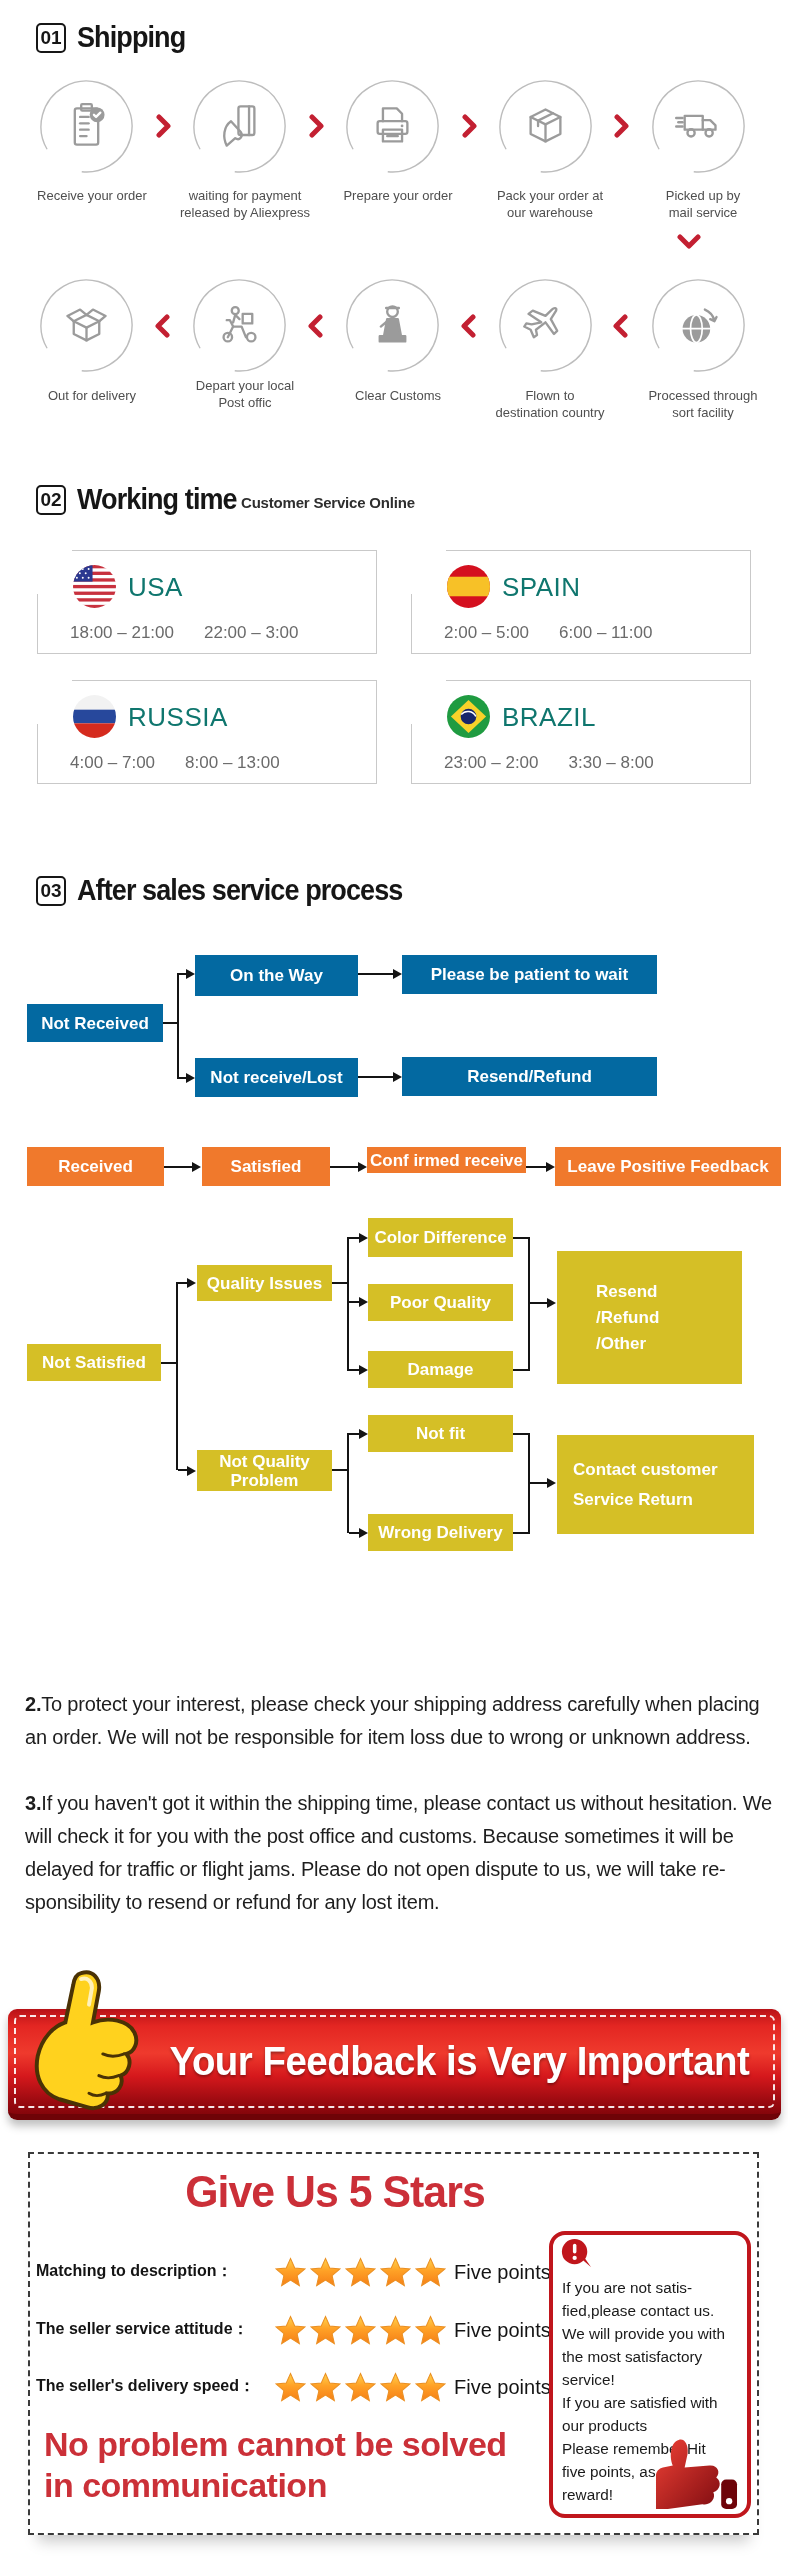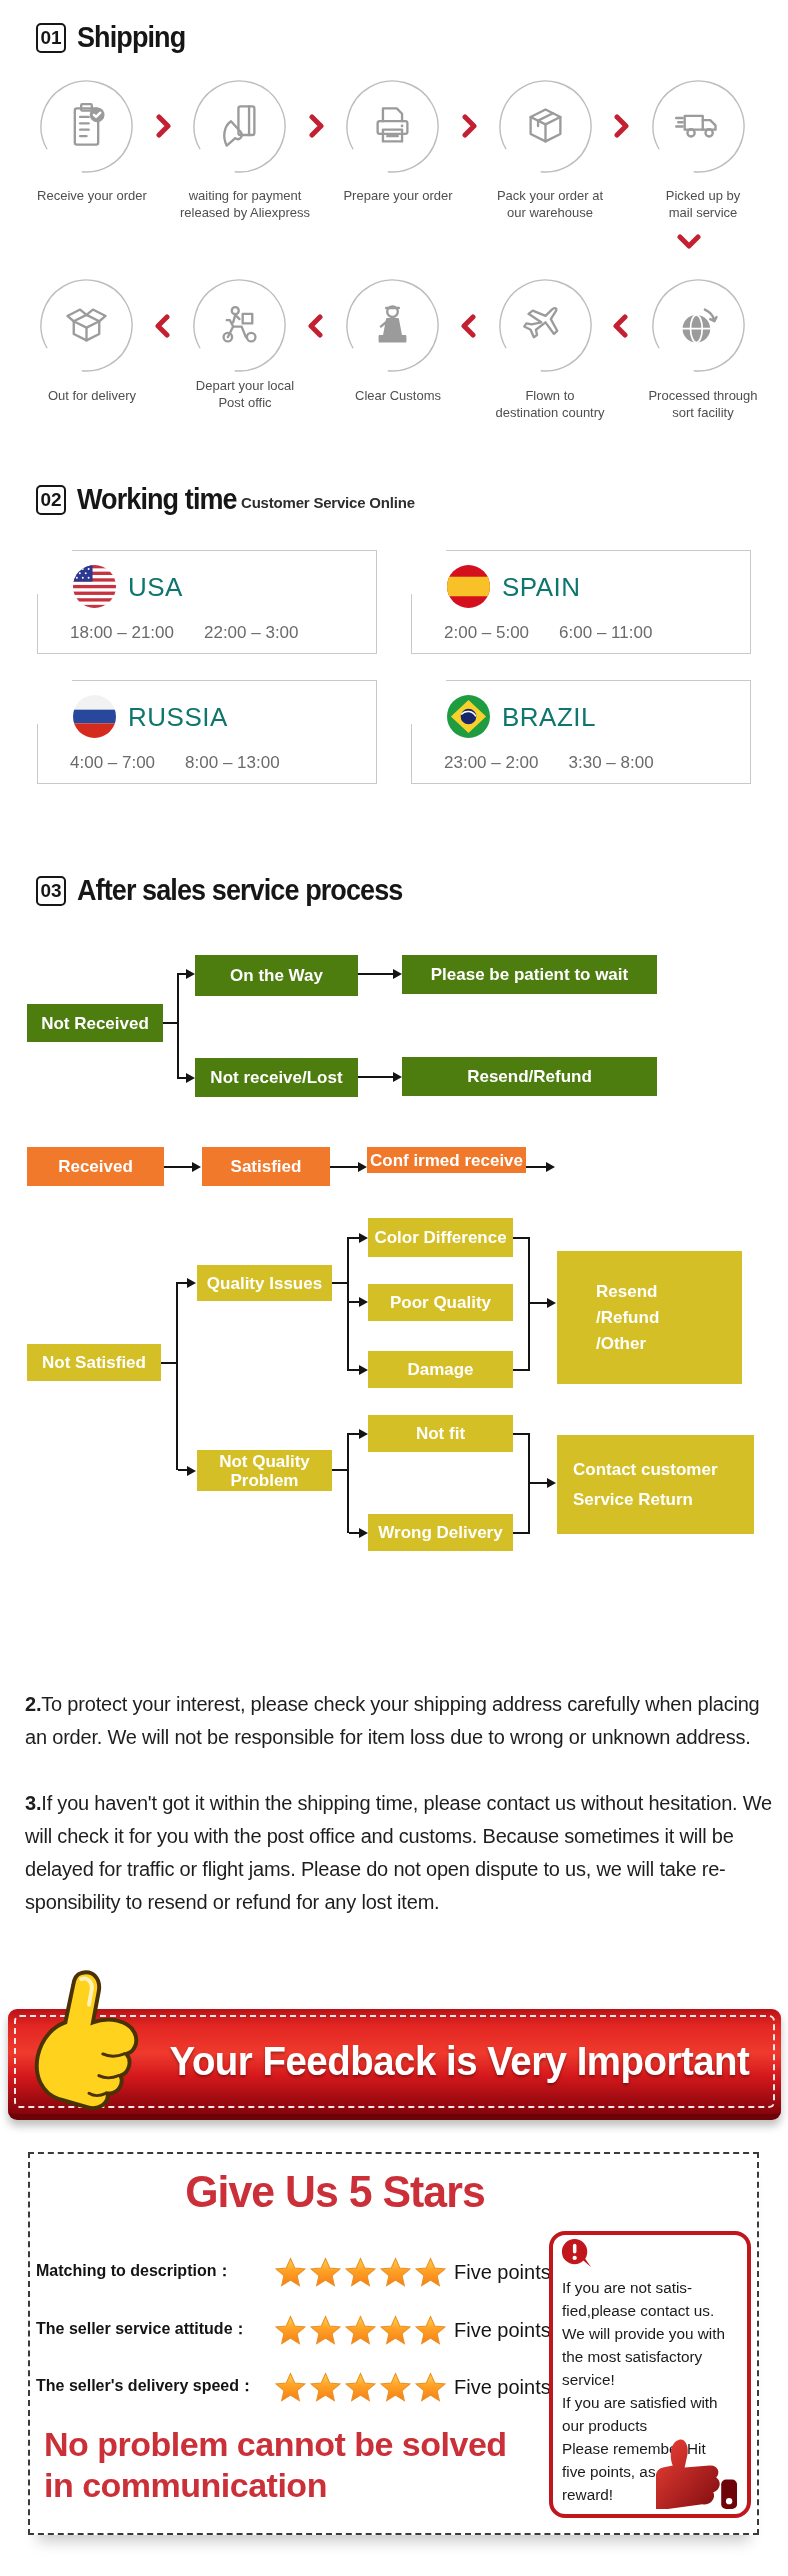--- a/index.html
+++ b/index.html
@@ -19,21 +19,21 @@
   .chev{position:absolute;}
   
   .card{position:absolute;width:340px;height:104px;}
   .cl{position:absolute;background:#c9c9c9;}
   .flag{position:absolute;left:36px;top:15px;width:43px;height:43px;border-radius:50%;overflow:hidden;}
   .cname{position:absolute;left:91px;top:22px;font-size:26px;color:#0f766e;letter-spacing:0.5px;}
   .hours{position:absolute;left:33px;top:73px;font-size:17px;color:#6a6a6a;display:flex;gap:30px;white-space:nowrap;}
   
   .flowbox{position:absolute;color:#fff;font-weight:700;font-size:17px;display:flex;align-items:center;
            justify-content:center;text-align:center;white-space:pre-line;line-height:19px;box-sizing:border-box;}
-  .red{background:#4d7c0f;} .orange{background:#f0792c;} .yellow{background:#d5bf26;}
+  .red{background:#0369a1;} .orange{background:#f0792c;} .yellow{background:#d5bf26;}
   .hl{position:absolute;height:2px;background:#141414;}
   .vl{position:absolute;width:2px;background:#141414;}
   .ar{position:absolute;width:0;height:0;border-top:5px solid transparent;border-bottom:5px solid transparent;
       border-left:9px solid #141414;}
   
   .note-p{position:absolute;left:25px;width:750px;font-size:20px;line-height:33px;color:#1e1e1e;letter-spacing:-0.2px;}
   .note-p b{font-weight:700;}
   
   #banner{position:absolute;left:8px;top:2009px;width:773px;height:105px;border-radius:9px;
           background:linear-gradient(180deg,#b81217 0%,#e32622 16%,#ef3a2d 42%,#d5181c 64%,#9b0a10 88%,#85050b 100%);
@@ -366,20 +366,21 @@
   <div class="hl" style="left:179px;top:1077px;width:9px;"></div>
   <div class="ar" style="left:186px;top:1073px;"></div>
   <div class="hl" style="left:358px;top:973px;width:36px;"></div>
   <div class="ar" style="left:393px;top:969px;"></div>
   <div class="hl" style="left:358px;top:1076px;width:36px;"></div>
   <div class="ar" style="left:393px;top:1072px;"></div>
 
   <div class="flowbox orange" style="left:27px;top:1147px;width:137px;height:39px;">Received</div>
   <div class="flowbox orange" style="left:202px;top:1147px;width:128px;height:39px;">Satisfied</div>
   <div class="flowbox orange" style="left:367px;top:1147px;width:159px;height:26px;">Conf irmed receive</div>
+  <div class="flowbox orange" style="left:555px;top:1147px;width:226px;height:39px;">Leave Positive Feedback</div>
   <div class="hl" style="left:164px;top:1166px;width:30px;"></div>
   <div class="ar" style="left:192px;top:1162px;"></div>
   <div class="hl" style="left:330px;top:1166px;width:29px;"></div>
   <div class="ar" style="left:358px;top:1162px;"></div>
   <div class="hl" style="left:526px;top:1166px;width:22px;"></div>
   <div class="ar" style="left:546px;top:1162px;"></div>
 
   <div class="flowbox yellow" style="left:27px;top:1344px;width:134px;height:37px;">Not Satisfied</div>
   <div class="flowbox yellow" style="left:197px;top:1265px;width:135px;height:36px;">Quality Issues</div>
   <div class="flowbox yellow" style="left:197px;top:1450px;width:135px;height:41px;">Not Quality

